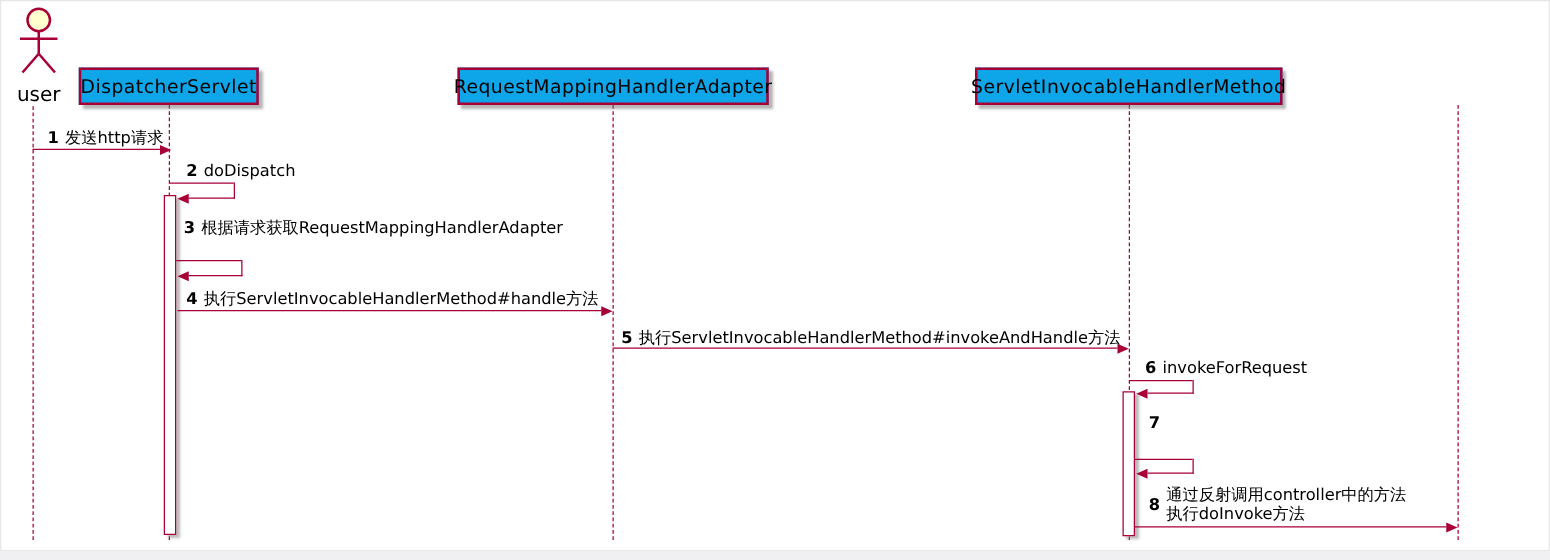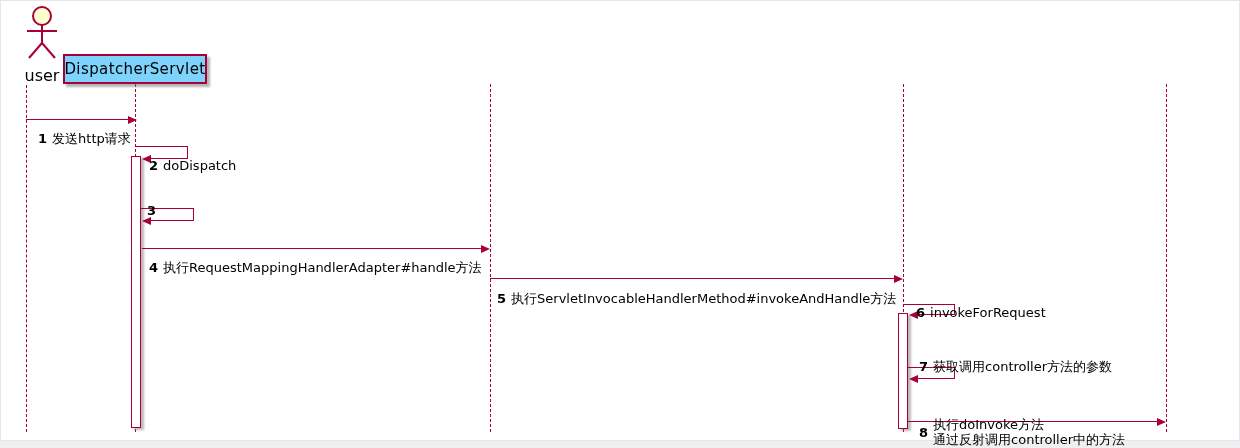--- a/index.html
+++ b/index.html
@@ -20,21 +20,21 @@
   
   .participant{
     position:absolute;top:53px;height:30px;
     box-sizing:border-box;
     border:2px solid #A80036;
     box-shadow:3px 3px 2px rgba(120,120,120,.55);
     display:flex;align-items:center;justify-content:center;
     font-size:15px;letter-spacing:.4px;
     z-index:4;
   }
-  .green{background:#7dd3fc;}
+  .green{background:#0ea5e9;}
   .violet{background:#9999FF;}
   
   .lifeline{
     position:absolute;width:0;
     border-left:1px dashed #A80036;
     z-index:1;
   }
   
   .activation{
     position:absolute;width:10px;box-sizing:border-box;
@@ -47,47 +47,53 @@
   .line-v{position:absolute;width:1px;background:#A80036;z-index:3;}
   .arrow-r{position:absolute;width:0;height:0;z-index:3;
     border-top:4px solid transparent;border-bottom:4px solid transparent;
     border-left:9px solid #A80036;}
   .arrow-l{position:absolute;width:0;height:0;z-index:3;
     border-top:4px solid transparent;border-bottom:4px solid transparent;
     border-right:9px solid #A80036;}
   
   .msg{
     position:absolute;font-size:13px;line-height:15px;
-    white-space:nowrap;z-index:5;margin-top:28px;
+    white-space:nowrap;z-index:5;
   }
   .msg .num{font-weight:bold;margin-right:5px;}
   .msg-2l{display:flex;align-items:center;}
   .msg-2l .lines{display:flex;flex-direction:column;}
   
-  .actor{position:absolute;left:16px;top:4px;width:50px;z-index:4;}
+  .actor{position:absolute;left:5px;top:4px;width:50px;z-index:4;}
   .actor-label{width:100%;text-align:center;font-size:16px;margin-top:1px;}
 </style>
 </head>
 <body>
 
 <div class="canvas">
 
   <div class="actor">
     <svg width="50" height="56" viewBox="0 0 50 56">
       <circle cx="25" cy="11" r="9" fill="#FEFECE" stroke="#A80036" stroke-width="2"></circle>
       <line x1="25" y1="20" x2="25" y2="38" stroke="#A80036" stroke-width="2"></line>
       <line x1="10" y1="26" x2="40" y2="26" stroke="#A80036" stroke-width="2"></line>
       <line x1="25" y1="38" x2="12" y2="53" stroke="#A80036" stroke-width="2"></line>
       <line x1="25" y1="38" x2="38" y2="53" stroke="#A80036" stroke-width="2"></line>
     </svg>
     <div class="actor-label">user</div>
   </div>
 
   <div class="participant green" style="left:62px;width:144px">
     <span>DispatcherServlet</span>
+  </div>
+  <div class="participant green" style="left:365px;width:249px">
+    <span>RequestMappingHandlerAdapter</span>
+  </div>
+  <div class="participant green" style="left:779px;width:246px">
+    <span>ServletInvocableHandlerMethod</span>
   </div>
 
   <div class="lifeline" style="left:25px;top:84px;height:347px"></div>
   <div class="lifeline" style="left:134px;top:83px;height:348px"></div>
   <div class="lifeline" style="left:489px;top:83px;height:348px"></div>
   <div class="lifeline" style="left:902px;top:83px;height:348px"></div>
   <div class="lifeline" style="left:1165px;top:83px;height:348px"></div>
 
   <div class="activation" style="left:130px;top:155px;height:272px"></div>
   <div class="activation" style="left:897px;top:312px;height:116px"></div>
@@ -102,61 +108,61 @@
     <span class="num">2</span><span>doDispatch</span>
   </div>
   <div class="line-h" style="left:135px;top:145px;width:51px"></div>
   <div class="line-v" style="left:186px;top:145px;height:13px"></div>
   <div class="line-h" style="left:150px;top:157px;width:37px"></div>
   <div class="arrow-l" style="left:141px;top:154px"></div>
 
   <div class="msg msg-2l" style="left:146px;top:174px">
     <span class="num">3</span>
     <span class="lines">
+      <span>根据请求获取RequestMappingHandlerAdapter</span>
     </span>
   </div>
   <div class="line-h" style="left:140px;top:207px;width:52px"></div>
   <div class="line-v" style="left:192px;top:207px;height:13px"></div>
   <div class="line-h" style="left:150px;top:219px;width:43px"></div>
   <div class="arrow-l" style="left:141px;top:216px"></div>
 
   <div class="msg" style="left:148px;top:231px">
-    <span class="num">4</span><span>执行RequestMappingHandlerAdapter#handle方法</span>
+    <span class="num">4</span><span>执行ServletInvocableHandlerMethod#handle方法</span>
   </div>
   <div class="line-h" style="left:141px;top:247px;width:339px"></div>
   <div class="arrow-r" style="left:480px;top:244px"></div>
 
   <div class="msg" style="left:496px;top:262px">
     <span class="num">5</span><span>执行ServletInvocableHandlerMethod#invokeAndHandle方法</span>
   </div>
   <div class="line-h" style="left:489px;top:277px;width:404px"></div>
   <div class="arrow-r" style="left:893px;top:274px"></div>
 
-  <div class="msg" style="left:915px;top:276px">
+  <div class="msg" style="left:915px;top:286px">
     <span class="num">6</span><span>invokeForRequest</span>
   </div>
   <div class="line-h" style="left:903px;top:303px;width:50px"></div>
   <div class="line-v" style="left:953px;top:303px;height:11px"></div>
   <div class="line-h" style="left:917px;top:313px;width:37px"></div>
   <div class="arrow-l" style="left:908px;top:310px"></div>
 
   <div class="msg msg-2l" style="left:918px;top:330px">
     <span class="num">7</span>
     <span class="lines">
-      <span>获取调用controller方法的参数</span>
     </span>
   </div>
   <div class="line-h" style="left:907px;top:366px;width:46px"></div>
   <div class="line-v" style="left:953px;top:366px;height:12px"></div>
   <div class="line-h" style="left:917px;top:377px;width:37px"></div>
   <div class="arrow-l" style="left:908px;top:374px"></div>
 
   <div class="msg msg-2l" style="left:918px;top:388px">
     <span class="num">8</span>
     <span class="lines">
+      <span>通过反射调用controller中的方法</span>
       <span>执行doInvoke方法</span>
-      <span>通过反射调用controller中的方法</span>
     </span>
   </div>
   <div class="line-h" style="left:907px;top:420px;width:249px"></div>
   <div class="arrow-r" style="left:1156px;top:417px"></div>
 
 </div>
 
 </body></html>

